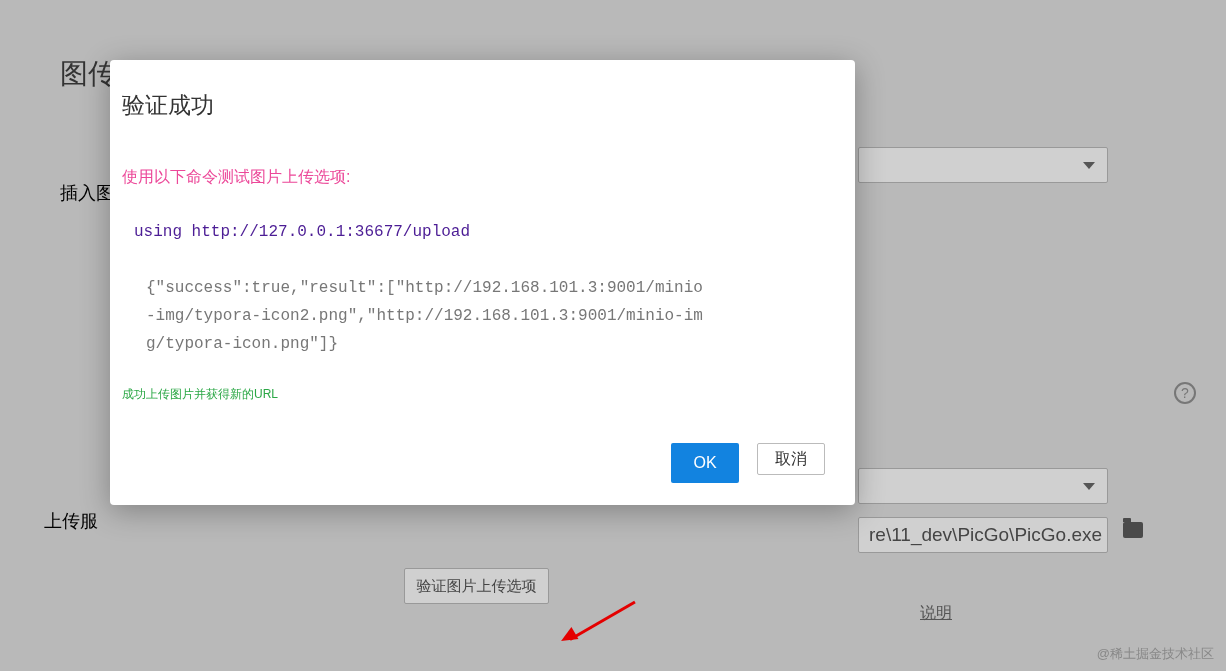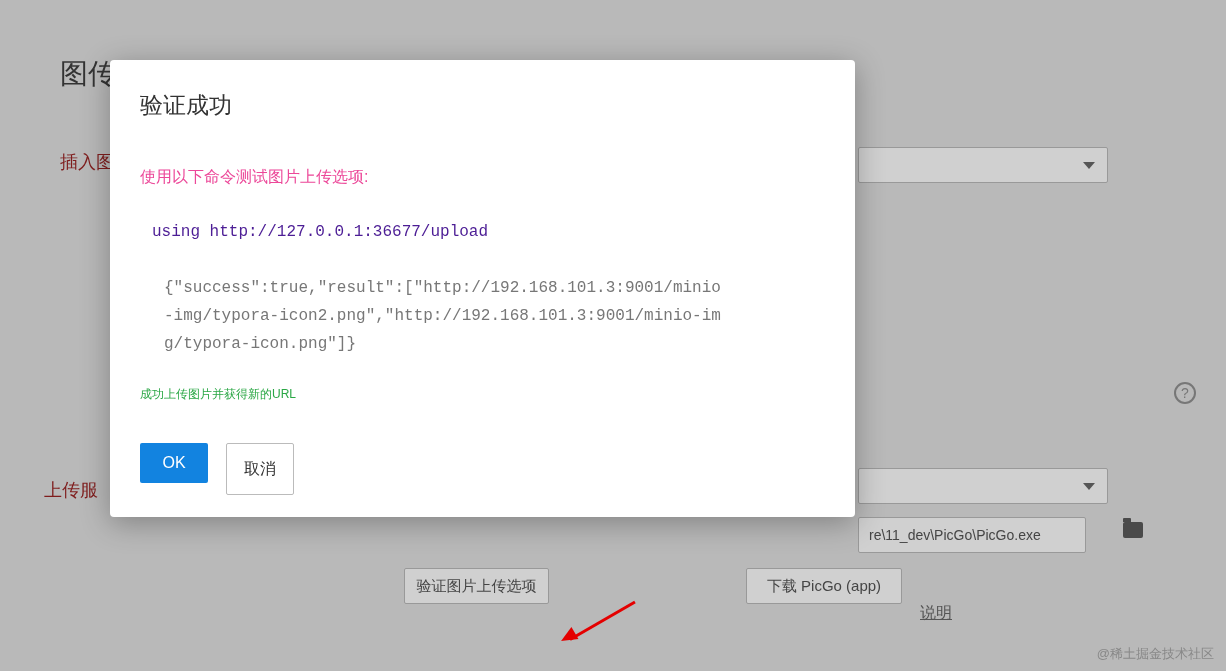--- a/index.html
+++ b/index.html
@@ -16,22 +16,23 @@
       top: 0; left: 0; right: 0; bottom: 0;
       padding: 55px 60px;
     }
     .bg-title {
       font-size: 28px;
       color: #333;
       margin-bottom: 60px;
     }
     .bg-label {
       font-size: 18px;
-      color: #7f1d1d;
+      color: #000000;
       font-weight: 500;
+      margin-top: 31px;
     }
     .bg-row1 { position: absolute; top: 150px; left: 60px; }
     .bg-row2 { position: absolute; top: 478px; left: 44px; }
     .bg-select {
       position: absolute;
       height: 36px;
       border: 1px solid #999;
       background: #d0d0d0;
       border-radius: 2px;
       display: flex;
@@ -42,28 +43,28 @@
     .bg-select-1 { top: 147px; left: 858px; width: 250px; }
     .bg-select-2 { top: 468px; left: 858px; width: 250px; }
     .chevron-down {
       width: 0; height: 0;
       border-left: 6px solid transparent;
       border-right: 6px solid transparent;
       border-top: 7px solid #555;
     }
     .bg-path-input {
       position: absolute;
-      top: 517px; left: 858px; width: 228px; height: 36px;
+      top: 517px; left: 858px; width: 250px; height: 36px;
       border: 1px solid #999;
       background: #d0d0d0;
       border-radius: 2px;
       display: flex;
       align-items: center;
       padding: 0 10px;
-      font-size: 14px;
+      font-size: 19px;
       color: #454545;
       overflow: hidden;
       white-space: nowrap;
     }
     .folder-icon {
       position: absolute;
       top: 522px; left: 1123px;
       width: 20px; height: 16px;
       background: #4a4a4a;
       border-radius: 2px;
@@ -145,21 +146,21 @@
       border-bottom: 7px solid transparent;
       transform: rotate(-30deg);
     }
     .modal {
       position: absolute;
       top: 60px; left: 110px;
       width: 745px;
       background: #fff;
       border-radius: 4px;
       box-shadow: 0 6px 30px rgba(0,0,0,0.3);
-      padding: 30px 30px 22px 30px;
+      padding: 30px 30px 22px 12px;
     }
     .modal-title {
       font-size: 23px;
       color: #333;
       margin-bottom: 42px;
     }
     .modal-text {
       font-size: 16px;
       color: #ec4899;
       line-height: 1.7;
@@ -184,37 +185,37 @@
       word-break: break-all;
       max-width: 560px;
     }
     .modal-success {
       font-size: 12px;
       color: #2aa745;
       margin-bottom: 40px;
     }
     .modal-footer {
       display: flex;
-      justify-content: flex-start;
+      justify-content: flex-end;
       gap: 18px;
     }
     .btn-ok {
       background: #1283e0;
       color: #fff;
       border: none;
       width: 68px; height: 40px;
       font-size: 16px;
       border-radius: 2px;
       cursor: pointer;
     }
     .btn-cancel {
       background: #fff;
       color: #333;
       border: 1px solid #bbb;
-      width: 68px; height: 52px;
+      width: 68px; height: 32px;
       font-size: 16px;
       border-radius: 2px;
       cursor: pointer;
     }
     .watermark {
       position: absolute;
       bottom: 8px; right: 12px;
       font-size: 13px;
       color: #888;
     }
@@ -234,23 +235,20 @@
     <span class="chevron-down"></span>
   </div>
 
   <div class="bg-path-input">
     <span>re\11_dev\PicGo\PicGo.exe</span>
   </div>
   <div class="folder-icon"></div>
 
   <div class="bg-btn-validate">
     <span>验证图片上传选项</span>
-  </div>
-  <div class="bg-btn-download">
-    <span>下载 PicGo (app)</span>
   </div>
   <div class="bg-link-shuoming">说明</div>
 
   <div class="help-icon">
     <span>?</span>
   </div>
 
   <div class="arrow">
     <div class="arrow-line"></div>
     <div class="arrow-head"></div>

